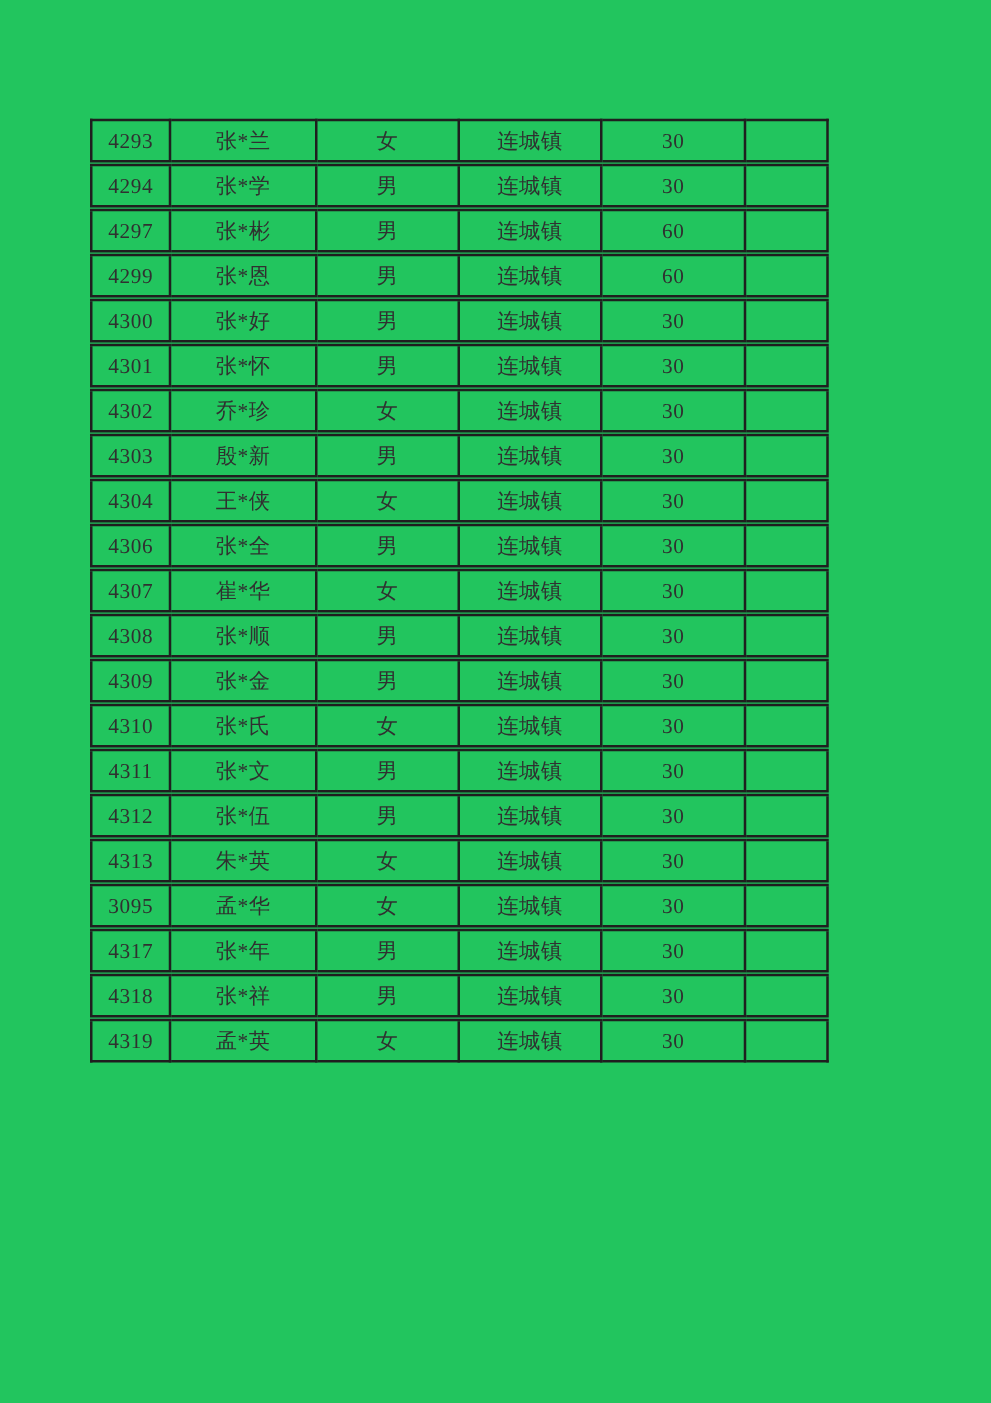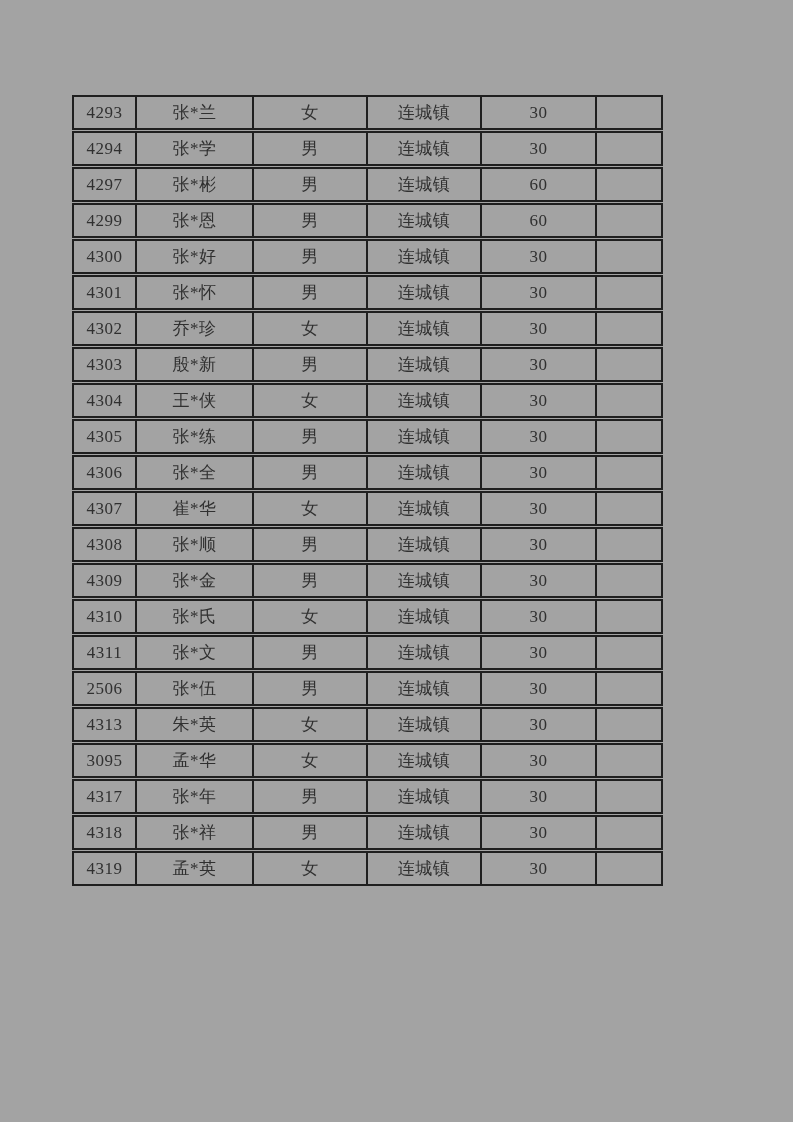--- a/index.html
+++ b/index.html
@@ -4,21 +4,21 @@
 <style>
   html, body {
     margin: 0;
     padding: 0;
     background: #ffffff;
   }
   .page {
     position: relative;
     width: 793px;
     height: 1122px;
-    background: #a3a3a3;
+    background: #22c55e;
     overflow: hidden;
     font-family: "Liberation Serif", "DejaVu Serif", serif;
   }
   table.data-table {
     position: absolute;
     left: 72px;
     top: 95px;
     width: 589px;
     border-collapse: collapse;
     table-layout: fixed;
@@ -126,28 +126,20 @@
         </tr>
         <tr>
           <td>4304</td>
           <td>王*侠</td>
           <td>女</td>
           <td>连城镇</td>
           <td>30</td>
           <td></td>
         </tr>
         <tr>
-          <td>4305</td>
-          <td>张*练</td>
-          <td>男</td>
-          <td>连城镇</td>
-          <td>30</td>
-          <td></td>
-        </tr>
-        <tr>
           <td>4306</td>
           <td>张*全</td>
           <td>男</td>
           <td>连城镇</td>
           <td>30</td>
           <td></td>
         </tr>
         <tr>
           <td>4307</td>
           <td>崔*华</td>
@@ -182,21 +174,21 @@
         </tr>
         <tr>
           <td>4311</td>
           <td>张*文</td>
           <td>男</td>
           <td>连城镇</td>
           <td>30</td>
           <td></td>
         </tr>
         <tr>
-          <td>2506</td>
+          <td>4312</td>
           <td>张*伍</td>
           <td>男</td>
           <td>连城镇</td>
           <td>30</td>
           <td></td>
         </tr>
         <tr>
           <td>4313</td>
           <td>朱*英</td>
           <td>女</td>

